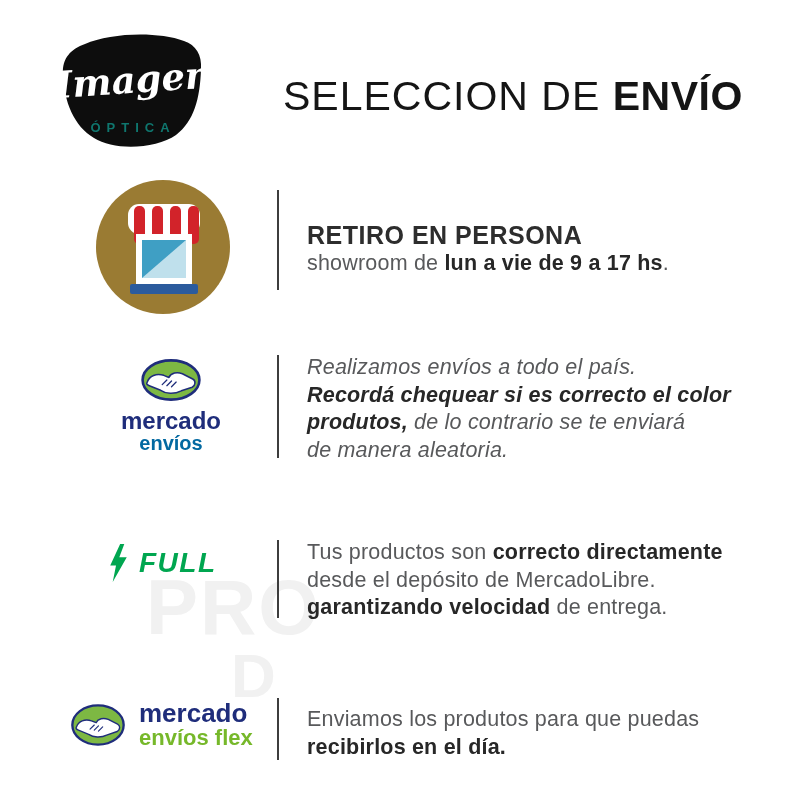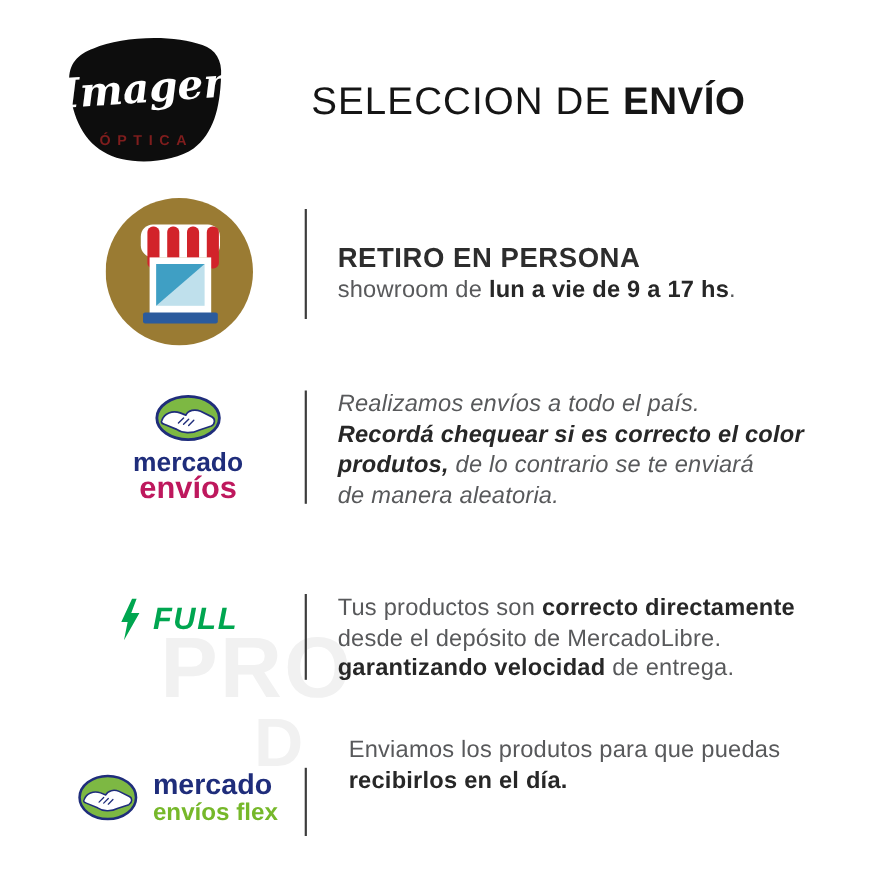--- a/index.html
+++ b/index.html
@@ -13,51 +13,51 @@
   .wm1{left:146px;top:568px;font-size:78px;}
   .wm2{left:231px;top:645px;font-size:62px;}
 
   
   .brand{position:absolute;left:55px;top:28px;width:150px;height:126px;}
   .brand svg{position:absolute;left:0;top:0;}
   .brand-script{position:absolute;left:0;right:0;top:30px;text-align:center;
       font-family:"DejaVu Serif","Liberation Serif",serif;font-style:italic;font-weight:700;
       font-size:37px;color:#ffffff;transform:rotate(-4deg);}
   .brand-sub{position:absolute;left:0;right:0;top:92px;text-align:center;
-      font-size:13px;font-weight:700;letter-spacing:6px;text-indent:6px;color:#7f1d1d;}
+      font-size:13px;font-weight:700;letter-spacing:6px;text-indent:6px;color:#0f766e;}
 
   
-  .heading{position:absolute;left:283px;top:74px;margin:0;font-size:35px;line-height:1.1;
+  .heading{position:absolute;left:283px;top:74px;margin:0;font-size:41px;line-height:1.1;
       font-weight:400;color:#151515;letter-spacing:1px;white-space:nowrap;}
   .heading .hb{font-weight:800;letter-spacing:0.5px;}
 
   
   .divider{position:absolute;left:277px;width:2px;background:#3d3d3d;}
   .d1{top:190px;height:100px;}
   .d2{top:355px;height:103px;}
   .d3{top:540px;height:78px;}
   .d4{top:698px;height:62px;}
 
   
   .rowtext{position:absolute;left:307px;width:440px;font-size:21.5px;line-height:27.5px;
       color:#58595b;letter-spacing:0.2px;}
   .rowtext .b{font-weight:700;color:#272727;}
   .row-title{font-size:25px;line-height:30px;font-weight:700;color:#2d2d2d;letter-spacing:0.5px;margin-top:23px;}
   .t1{top:197px;}
   .t2{top:354px;font-style:italic;}
   .t3{top:539px;}
-  .t4{top:668px;margin-left:10px;}
+  .t4{top:706px;}
 
   
   .store-icon{position:absolute;left:96px;top:180px;width:134px;height:134px;}
 
   .me-logo{position:absolute;left:118px;top:358px;width:106px;text-align:center;}
   .me-logo .me-oval{display:block;margin:0 auto;}
   .me-word1{font-size:24px;line-height:22px;font-weight:700;color:#1f2d7b;margin-top:8px;}
-  .me-word2{font-size:28px;line-height:23px;font-weight:700;color:#be185d;}
+  .me-word2{font-size:20px;line-height:23px;font-weight:700;color:#0369a1;}
 
   .full-logo{position:absolute;left:108px;top:544px;display:flex;align-items:center;gap:10px;}
   .full-label{font-size:28px;font-weight:700;font-style:italic;letter-spacing:1.5px;color:#00a650;}
 
   .flex-logo{position:absolute;left:70px;top:700px;display:flex;align-items:center;}
   .flex-words{margin-left:13px;}
   .flex-word1{font-size:26px;line-height:25px;font-weight:700;color:#1f2d7b;}
   .flex-word2{font-size:22px;line-height:23px;font-weight:700;color:#76b82a;}
 </style>
 </head>

